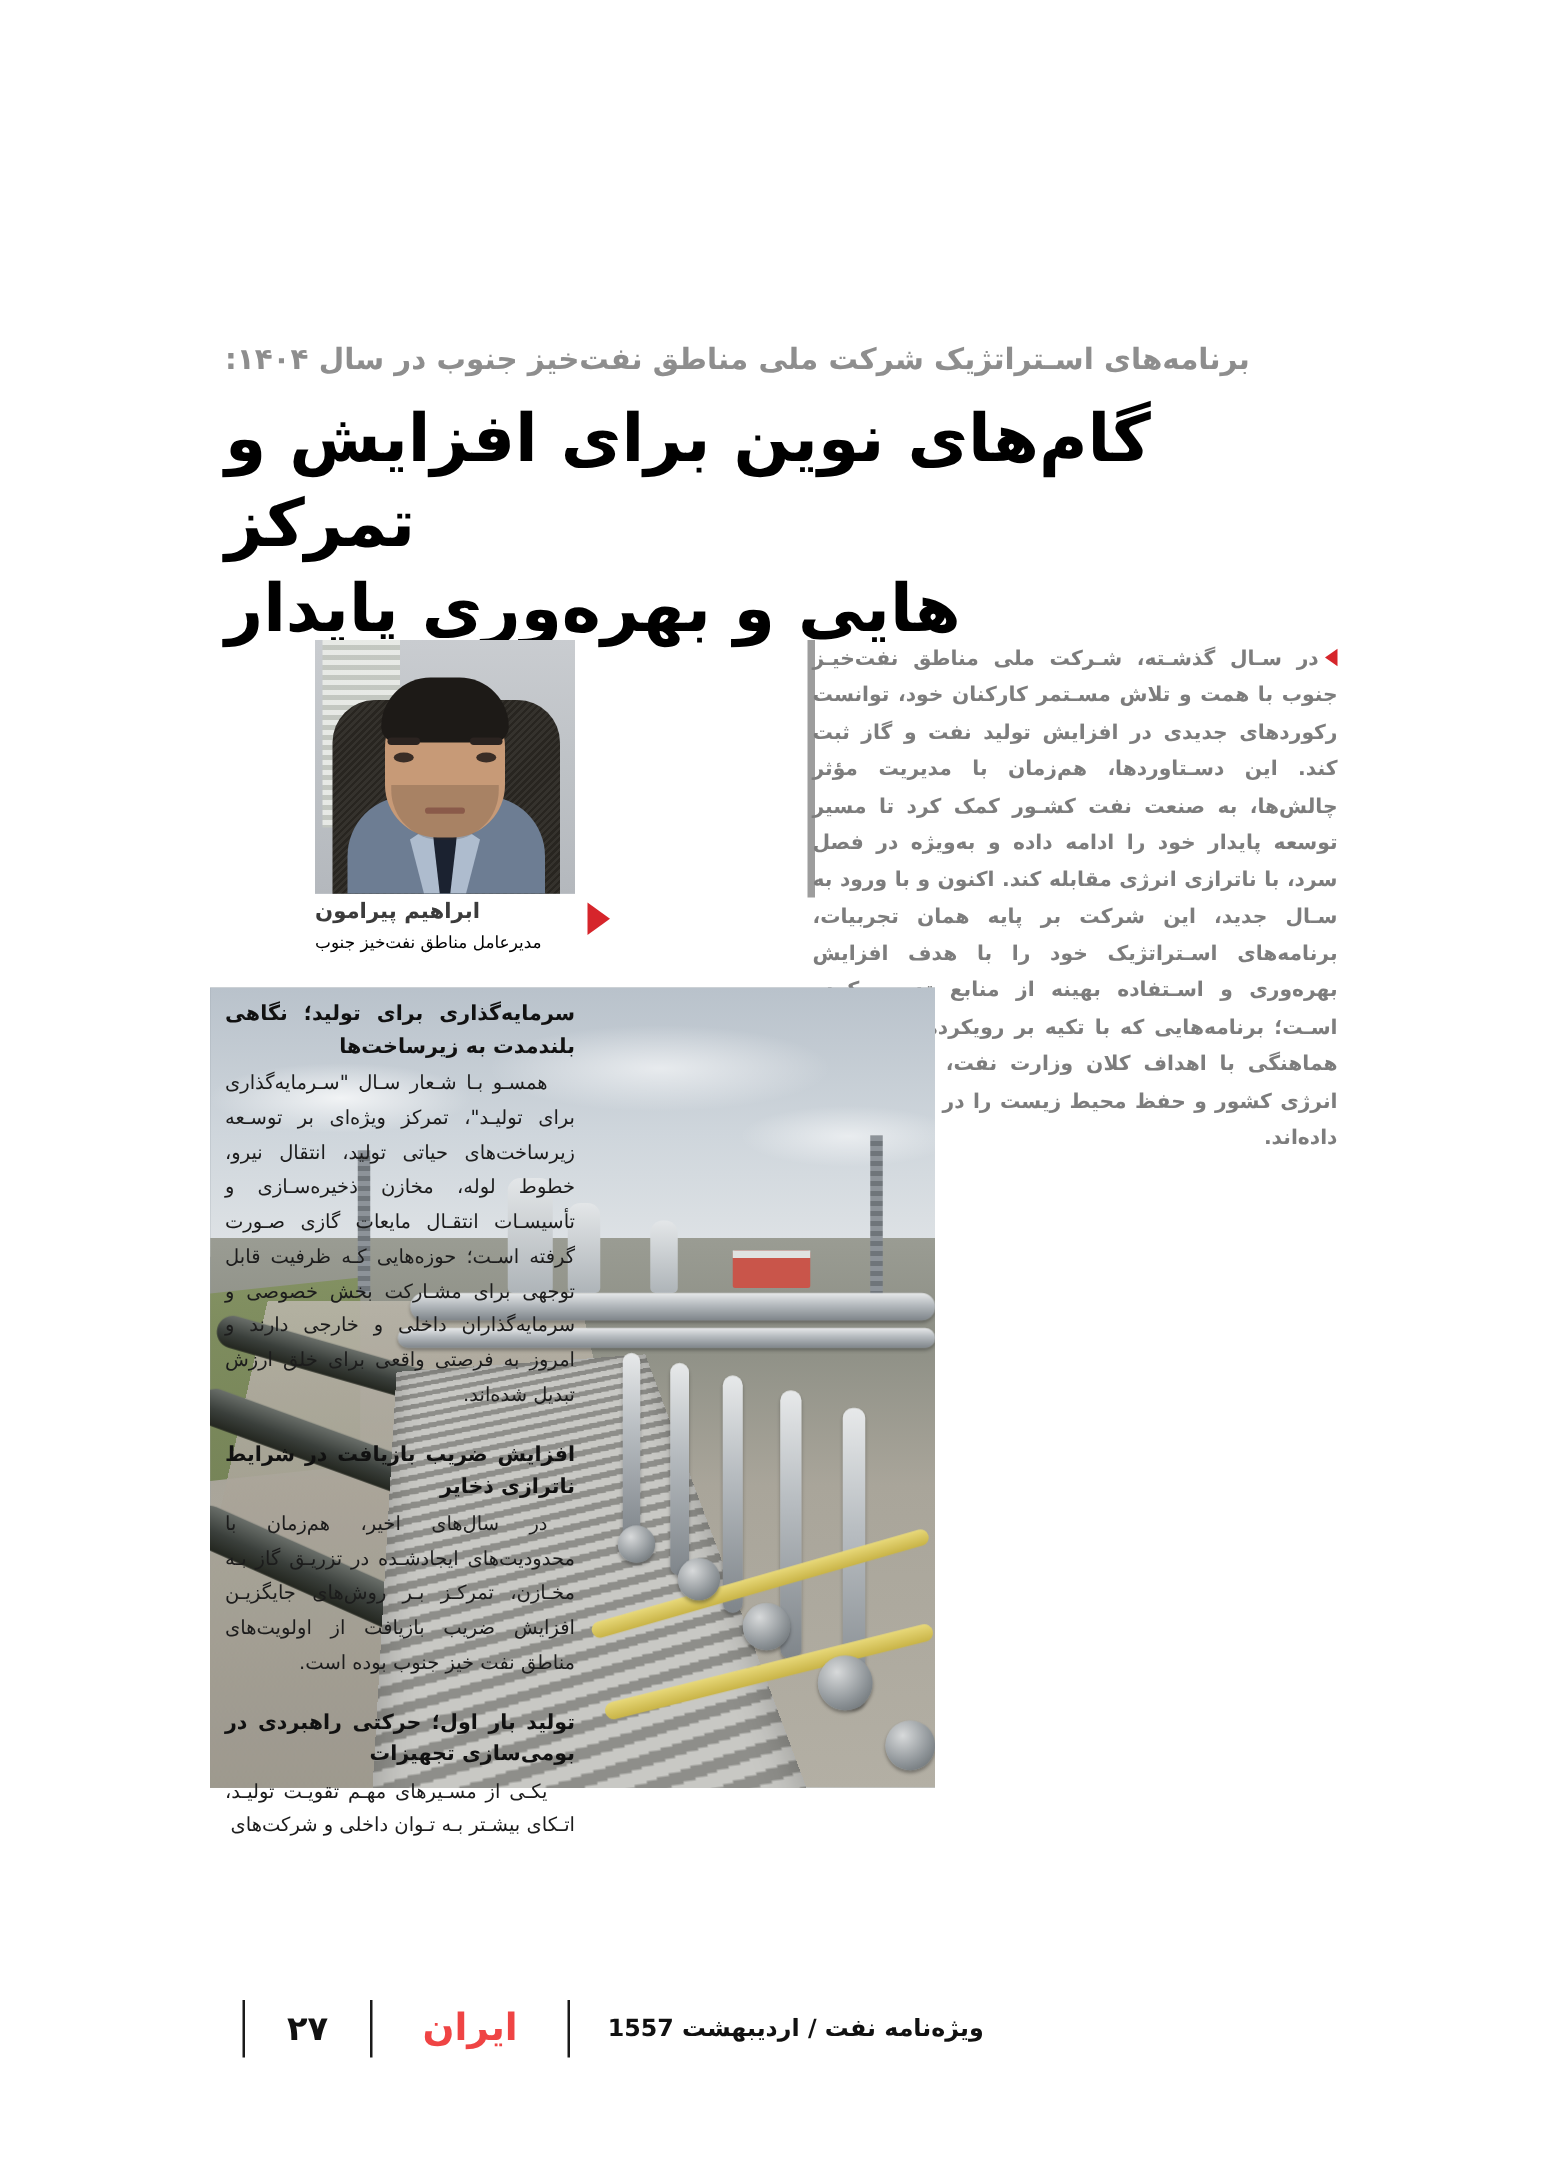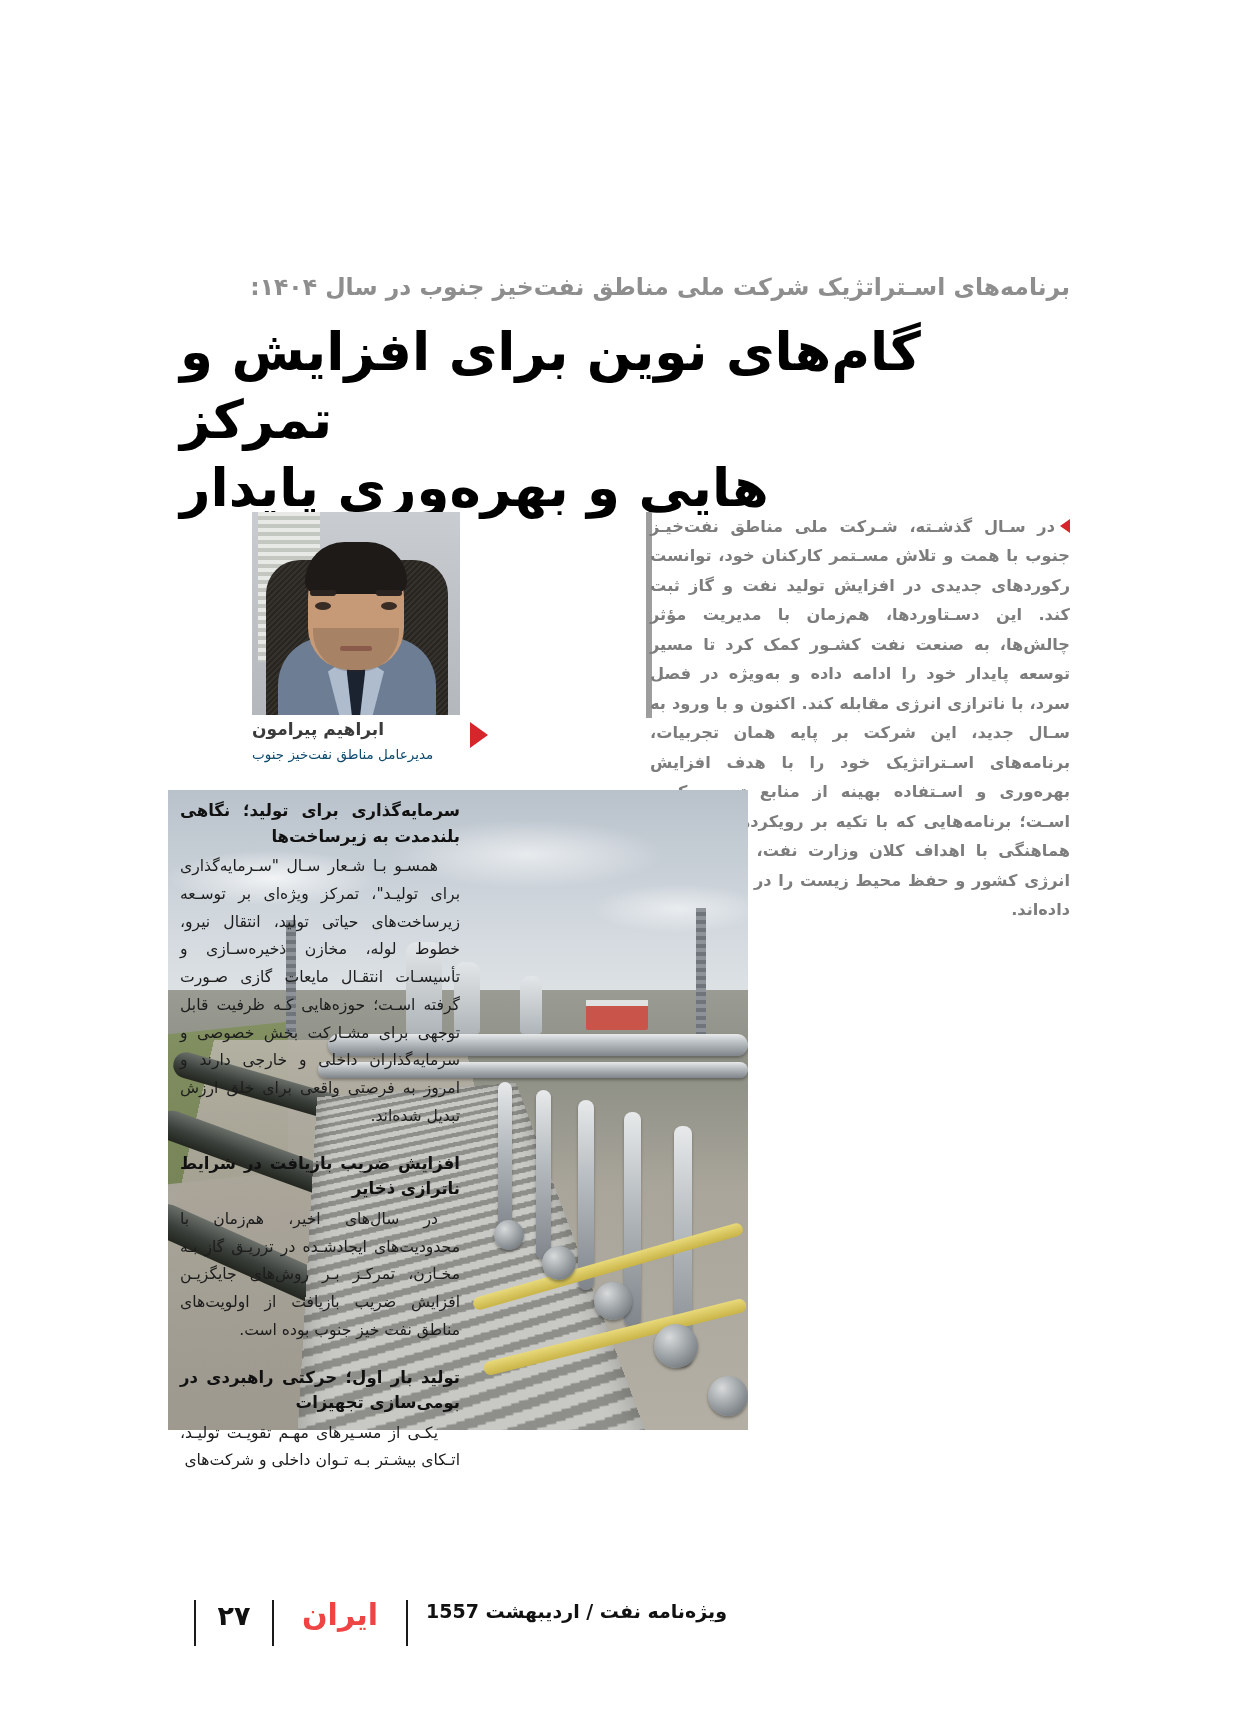--- a/index.html
+++ b/index.html
@@ -22,21 +22,21 @@
     inset: 0;
     background: #ffffff;
   }
 
   
   .kicker {
     position: absolute;
     top: 272px;
     right: 180px;
     width: 890px;
-    text-align: right;
+    text-align: left;
     direction: rtl;
     font-size: 23.5px;
     font-weight: bold;
     letter-spacing: -0.2px;
     color: #8e8e8e;
     line-height: 1.3;
   }
 
   .headline {
     position: absolute;
@@ -191,21 +191,21 @@
     direction: rtl;
   }
   .caption-name {
     font-size: 17px;
     font-weight: bold;
     color: #3b3b3b;
     line-height: 1.4;
   }
   .caption-role {
     font-size: 13.5px;
-    color: #0c4a6e;
+    color: #000000;
     line-height: 1.5;
     margin-top: 2px;
   }
   .caption-arrow {
     position: absolute;
     top: 722px;
     right: 762px;
     width: 0; height: 0;
     border-top: 13px solid transparent;
     border-bottom: 13px solid transparent;
@@ -334,22 +334,23 @@
     height: 70px;
     direction: rtl;
   }
   .footer-inner {
     position: absolute;
     right: 180px;
     left: 180px;
     top: 0;
     display: flex;
     flex-direction: row-reverse;
+    align-items: center;
     justify-content: flex-start;
-    gap: 4px;
+    gap: 16px;
   }
   .divider {
     width: 2px;
     height: 46px;
     background: #1a1a1a;
     margin: 0 14px;
   }
   .page-num {
     font-size: 27px;
     font-weight: bold;

